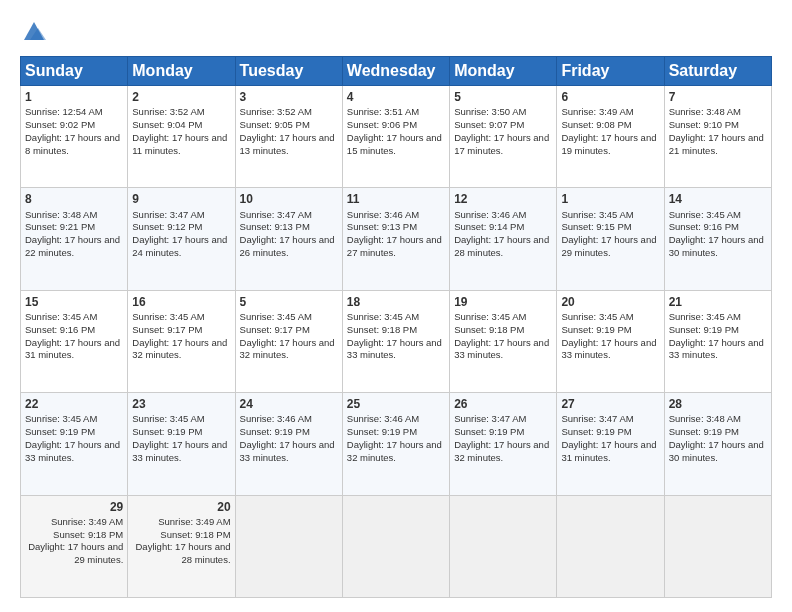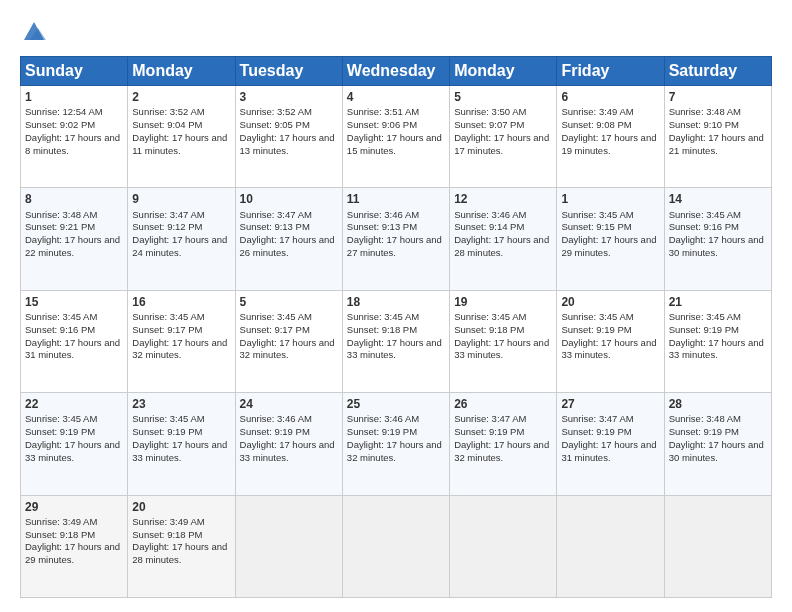--- a/index.html
+++ b/index.html
@@ -91,20 +91,21 @@
       background: #f0f0f0;
     }
     .day-num {
       font-size: 12px;
       font-weight: bold;
       display: block;
       margin-bottom: 1px;
     }
     .last-row td {
       background: #f5f5f5;
+      text-align: right;
     }
   </style>
 </head>
 <body>
 
 <div class="page">
   <div class="header">
     <div class="logo">
       <svg class="logo-icon" viewBox="0 0 28 28" xmlns="http://www.w3.org/2000/svg">
         <polygon points="4,22 14,4 24,22" fill="#2a6ebb" opacity="0.85"></polygon>

